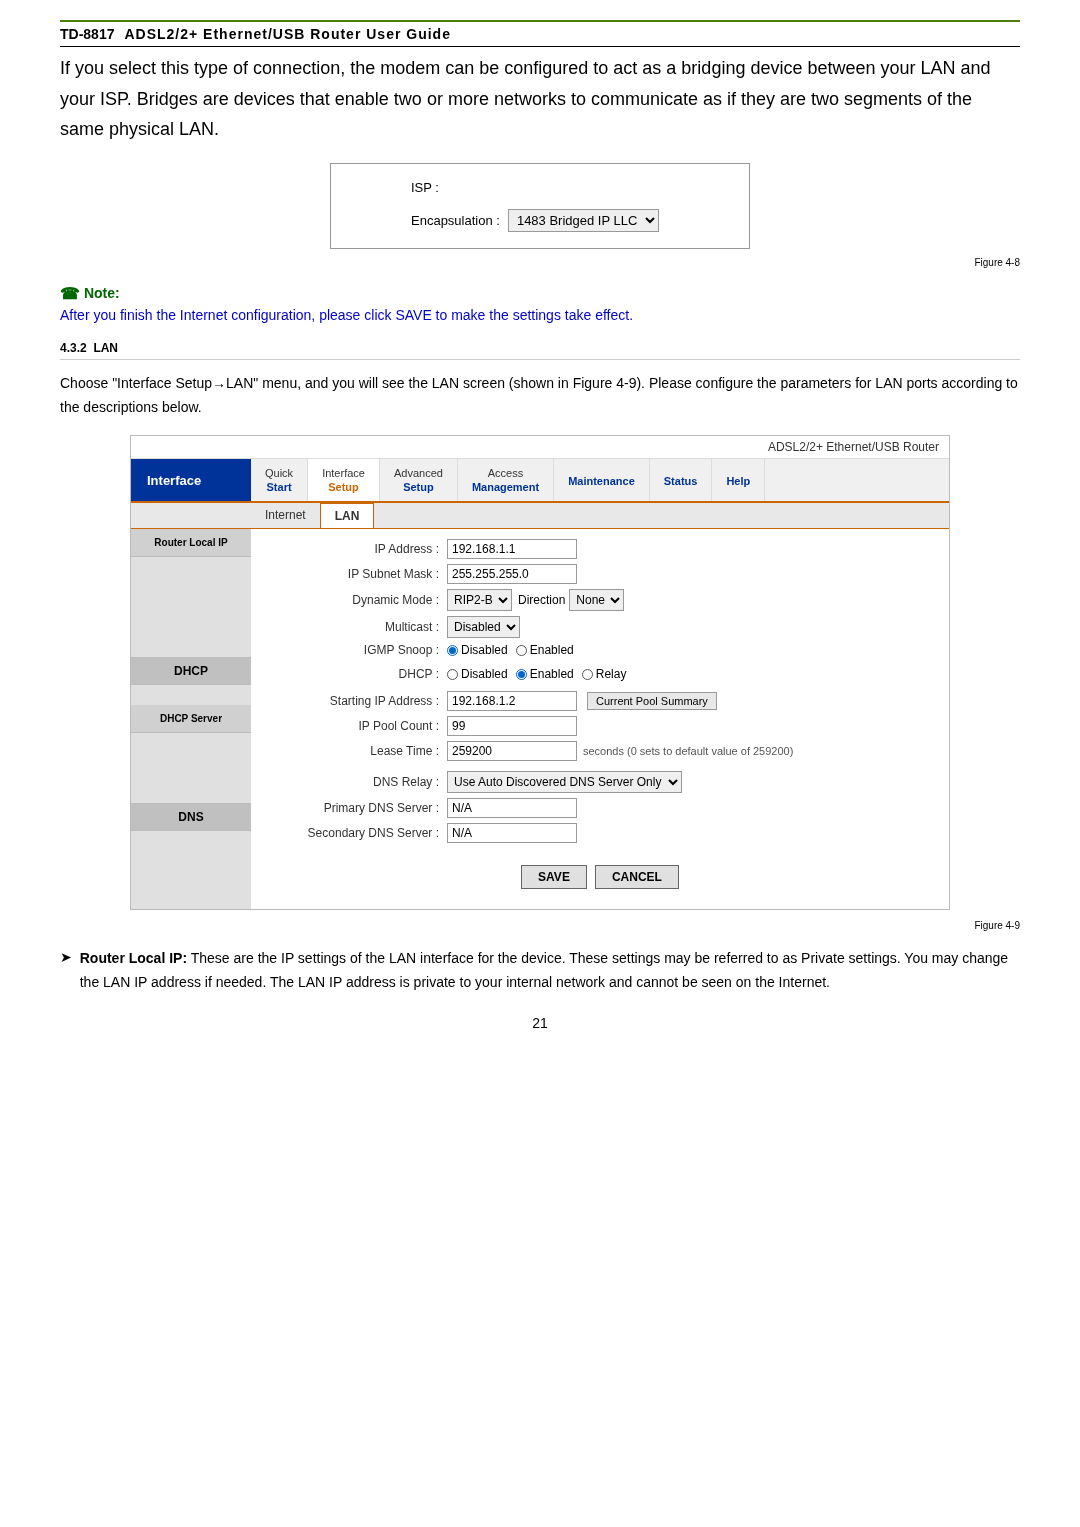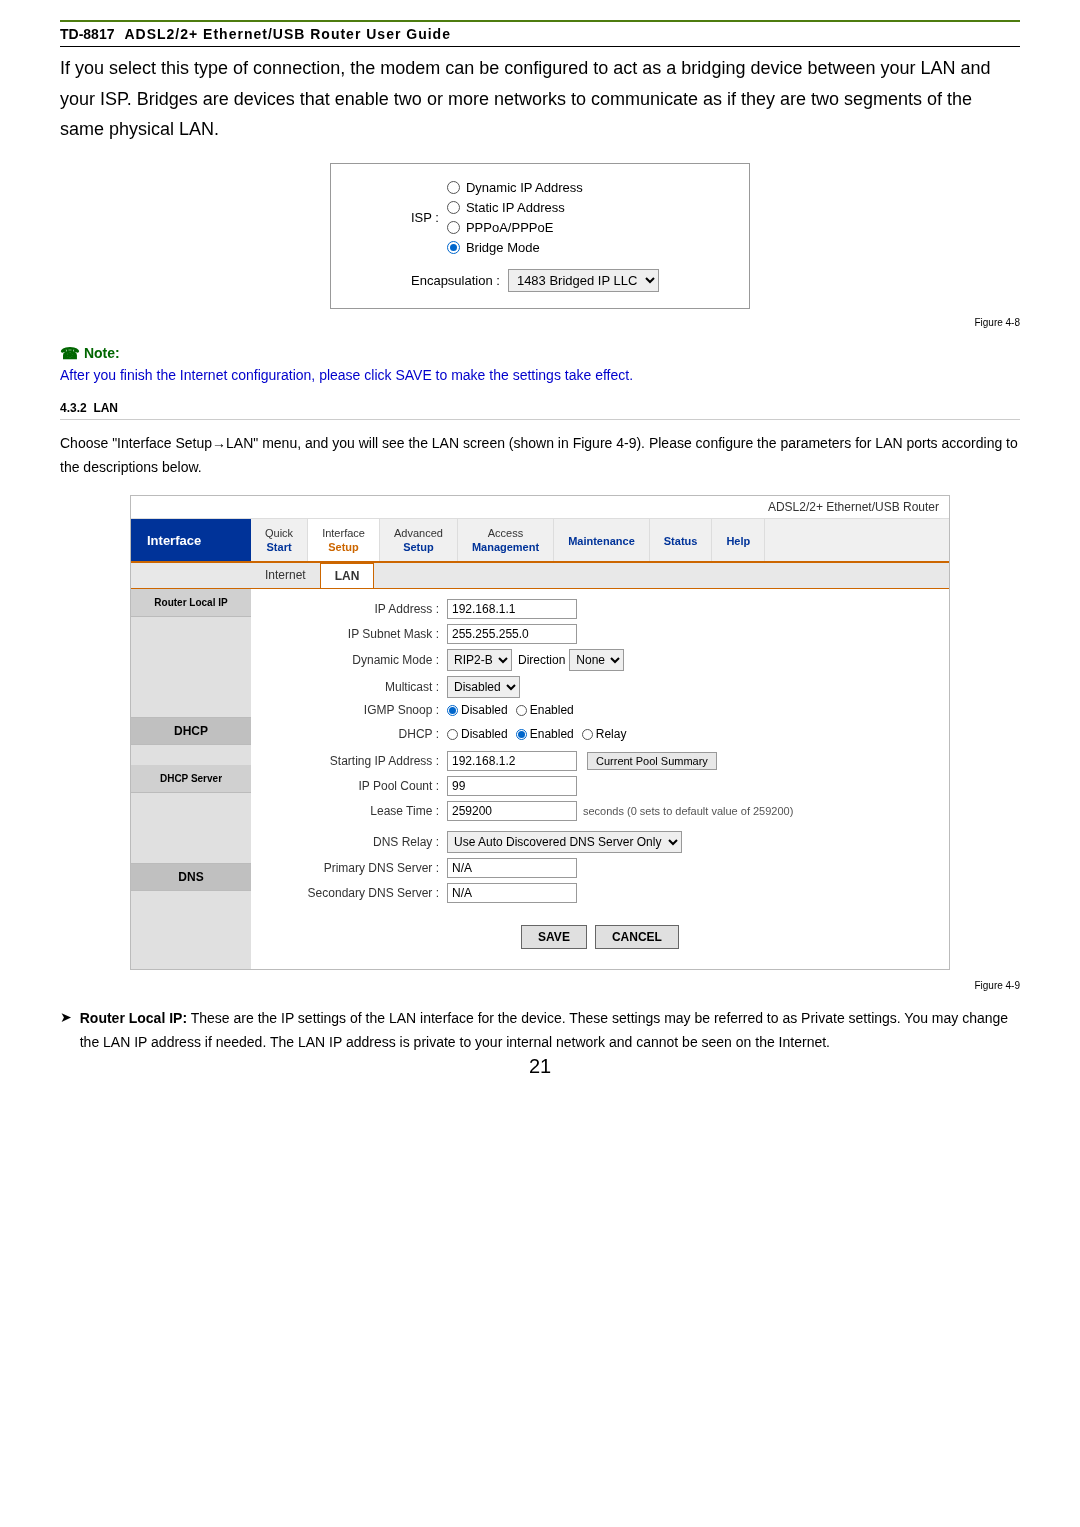--- a/index.html
+++ b/index.html
@@ -311,54 +311,37 @@
     }
     .bullet-content {
       font-size: 14px;
       line-height: 1.7;
     }
     .bullet-content strong {
       font-weight: bold;
     }
     .page-number {
       text-align: center;
-      font-size: 20px;
+      margin-top: 20px;
+      font-size: 14px;
     }
   </style>
 </head>
 <body>
 
 <div class="header-bar">
   <span class="model">TD-8817</span>
   <span class="title">ADSL2/2+  Ethernet/USB  Router  User  Guide</span>
 </div>
 
 <p class="body-text">If you select this type of connection, the modem can be configured to act as a bridging device between your LAN and your ISP. Bridges are devices that enable two or more networks to communicate as if they are two segments of the same physical LAN.</p>
 
 <div class="isp-box">
   <div class="isp-label">
     <span>ISP :</span>
-    <div class="radio-group">
-      <div class="radio-row">
-        <span class="radio-circle"></span>
-        <span>Dynamic IP Address</span>
-      </div>
-      <div class="radio-row">
-        <span class="radio-circle"></span>
-        <span>Static IP Address</span>
-      </div>
-      <div class="radio-row">
-        <span class="radio-circle"></span>
-        <span>PPPoA/PPPoE</span>
-      </div>
-      <div class="radio-row">
-        <span class="radio-circle selected"></span>
-        <span>Bridge Mode</span>
-      </div>
-    </div>
   </div>
   <div class="encap-row">
     <span>Encapsulation :</span>
     <select class="encap-select">
       <option>1483 Bridged IP LLC</option>
     </select>
   </div>
 </div>
 
 <div class="figure-label">Figure 4-8</div>

